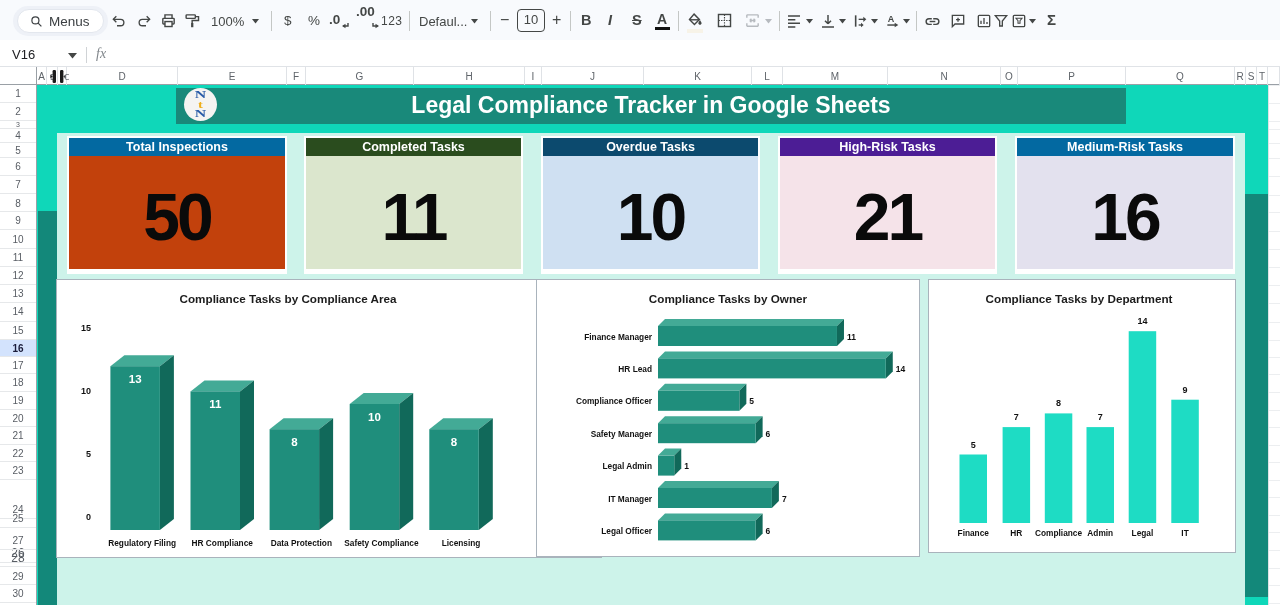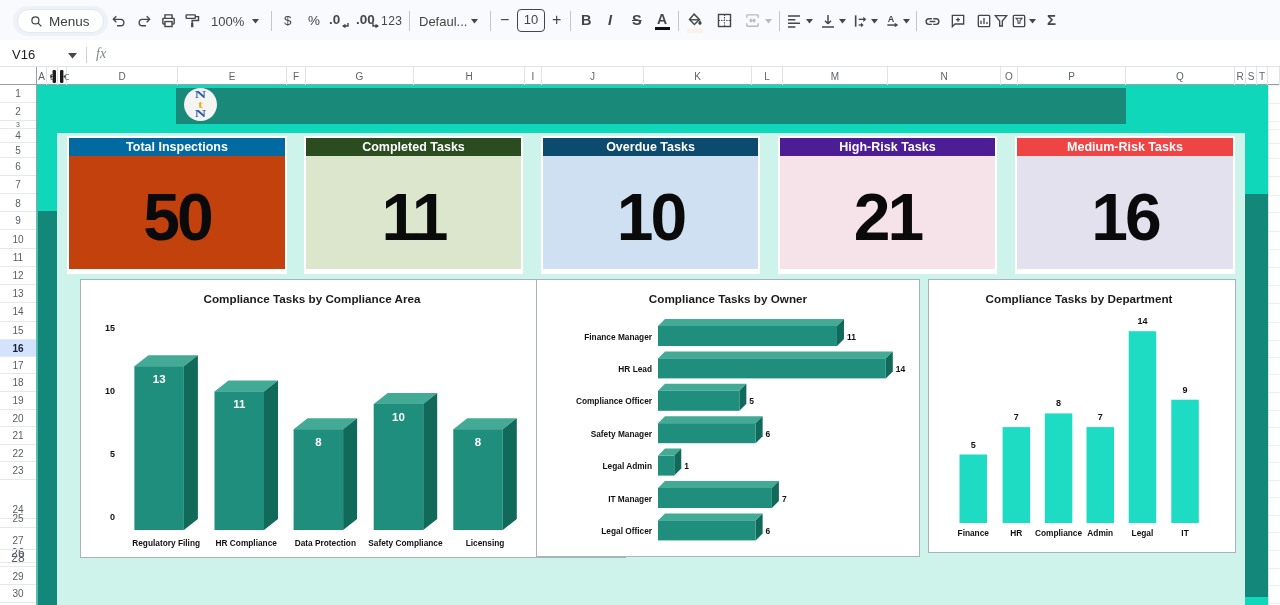--- a/index.html
+++ b/index.html
@@ -49,21 +49,21 @@
       <polygon points="0,0 7,0 3.5,4.5" fill="#444746"></polygon>
     </svg>
 <div class="a" style="left:271px;top:11px;width:1px;height:20px;background:#c4c7c5"></div>
 <div class="tb" style="left:284px;top:13px;font-size:13.5px">$</div>
 <div class="tb" style="left:308px;top:13px;font-size:13.5px">%</div>
 <div class="tb" style="left:329px;top:12px;font-size:13.5px;font-weight:bold">.0</div>
 <svg class="a" style="left:341px;top:22px" width="8" height="7" viewBox="0 0 8 7">
       <path d="M7 1 v3 h-5" stroke="#444746" fill="none" stroke-width="1.4"></path>
       <path d="M4.5 1.8 L1 4 l3.5 2.2z" fill="#444746"></path>
     </svg>
-<div class="tb" style="left:356px;top:12px;font-size:13.5px;font-weight:bold">.00</div>
+<div class="tb" style="left:356px;top:4px;font-size:13.5px;font-weight:bold">.00</div>
 <svg class="a" style="left:372px;top:22px" width="8" height="7" viewBox="0 0 8 7">
       <path d="M1 1 v3 h5" stroke="#444746" fill="none" stroke-width="1.4"></path>
       <path d="M3.5 1.8 L7 4 l-3.5 2.2z" fill="#444746"></path>
     </svg>
 <div class="tb" style="left:381px;top:14px;font-size:12px;letter-spacing:.5px">123</div>
 <div class="a" style="left:409px;top:11px;width:1px;height:20px;background:#c4c7c5"></div>
 <div class="tb" style="left:419px;top:13.5px;font-size:13px">Defaul...</div>
 <svg class="a" style="left:471px;top:19px" width="7" height="5" viewBox="0 0 7 5">
       <polygon points="0,0 7,0 3.5,4.5" fill="#444746"></polygon>
     </svg>
@@ -250,20 +250,21 @@
 <div class="a" style="left:1269px;top:532.4px;width:11px;height:1px;background:#eceef0"></div>
 <div class="a" style="left:1269px;top:549.9px;width:11px;height:1px;background:#eceef0"></div>
 <div class="a" style="left:1269px;top:567.5px;width:11px;height:1px;background:#eceef0"></div>
 <div class="a" style="left:1269px;top:585.0px;width:11px;height:1px;background:#eceef0"></div>
 <div class="a" style="left:1269px;top:602.6px;width:11px;height:1px;background:#eceef0"></div>
 
 <div class="a" style="left:38px;top:211px;width:19px;height:394px;background:#13887a"></div>
 <div class="a" style="left:1245px;top:194px;width:23px;height:403px;background:#13887a"></div>
 <div class="a" style="left:57px;top:133px;width:1188px;height:472px;background:#cdf3ea"></div>
 <div class="a" style="left:176px;top:88px;width:950px;height:36px;background:#19897a"></div>
+<div class="a" style="left:176px;top:88px;width:950px;height:36px;color:#fff;font-size:23px;font-weight:bold;text-align:center;line-height:35px">Legal Compliance Tracker in Google Sheets</div>
 <div class="a" style="left:184px;top:88px;width:33px;height:33px;border-radius:50%;background:#f5f4f2">
 <svg class="a" style="left:0;top:0" width="33" height="33" viewBox="0 0 33 33">
 <g transform="scale(1.32 0.92)">
           <text x="12.5" y="10.9" font-size="12" font-weight="bold" fill="#2a5ca8" text-anchor="middle" font-family="Liberation Serif,serif">N</text>
 <text x="12.5" y="21.3" font-size="11" font-weight="bold" fill="#efaf1d" text-anchor="middle" font-family="Liberation Serif,serif">t</text>
 <text x="12.5" y="31.8" font-size="12" font-weight="bold" fill="#2a5ca8" text-anchor="middle" font-family="Liberation Serif,serif">N</text>
         </g>
 </svg>
     </div>
 <div class="card" style="left:67px;width:220px">
@@ -276,24 +277,24 @@
     </div>
 <div class="card" style="left:541px;width:219px">
       <div class="chead" style="background:#0c4a6e">Overdue Tasks</div>
       <div class="cbody" style="background:#cfe0f2">10</div>
     </div>
 <div class="card" style="left:778px;width:219px">
       <div class="chead" style="background:#4c1d95">High-Risk Tasks</div>
       <div class="cbody" style="background:#f5e3e9">21</div>
     </div>
 <div class="card" style="left:1015px;width:220px">
-      <div class="chead" style="background:#ef4444">Medium-Risk Tasks</div>
+      <div class="chead" style="background:#0369a1">Medium-Risk Tasks</div>
       <div class="cbody" style="background:#e3e1ee">16</div>
     </div>
-<div class="panel" style="left:80px;width:546px;height:279px">
+<div class="panel" style="left:56px;width:546px;height:279px">
 <svg width="461" height="277" viewBox="0 0 461 277">
 <text x="231" y="23" font-size="11.7" font-weight="bold" fill="#1c1c1c" text-anchor="middle">Compliance Tasks by Compliance Area</text>
 <text x="34" y="50.5" font-size="9" font-weight="bold" fill="#111" text-anchor="end">15</text>
 <text x="34" y="113.5" font-size="9" font-weight="bold" fill="#111" text-anchor="end">10</text>
 <text x="34" y="176.5" font-size="9" font-weight="bold" fill="#111" text-anchor="end">5</text>
 <text x="34" y="239.5" font-size="9" font-weight="bold" fill="#111" text-anchor="end">0</text>
 <polygon points="53.4,86.20000000000002 67.4,75.20000000000002 116.9,75.20000000000002 102.9,86.20000000000002" fill="#43aa96"></polygon>
 <polygon points="102.9,86.20000000000002 116.9,75.20000000000002 116.9,239.0 102.9,250.0" fill="#11695a"></polygon>
 <rect x="53.4" y="86.20000000000002" width="49.5" height="163.79999999999998" fill="#1f8e7c"></rect>
 <text x="78.15" y="103.20000000000002" font-size="11.5" font-weight="bold" fill="#fff" text-anchor="middle">13</text>

